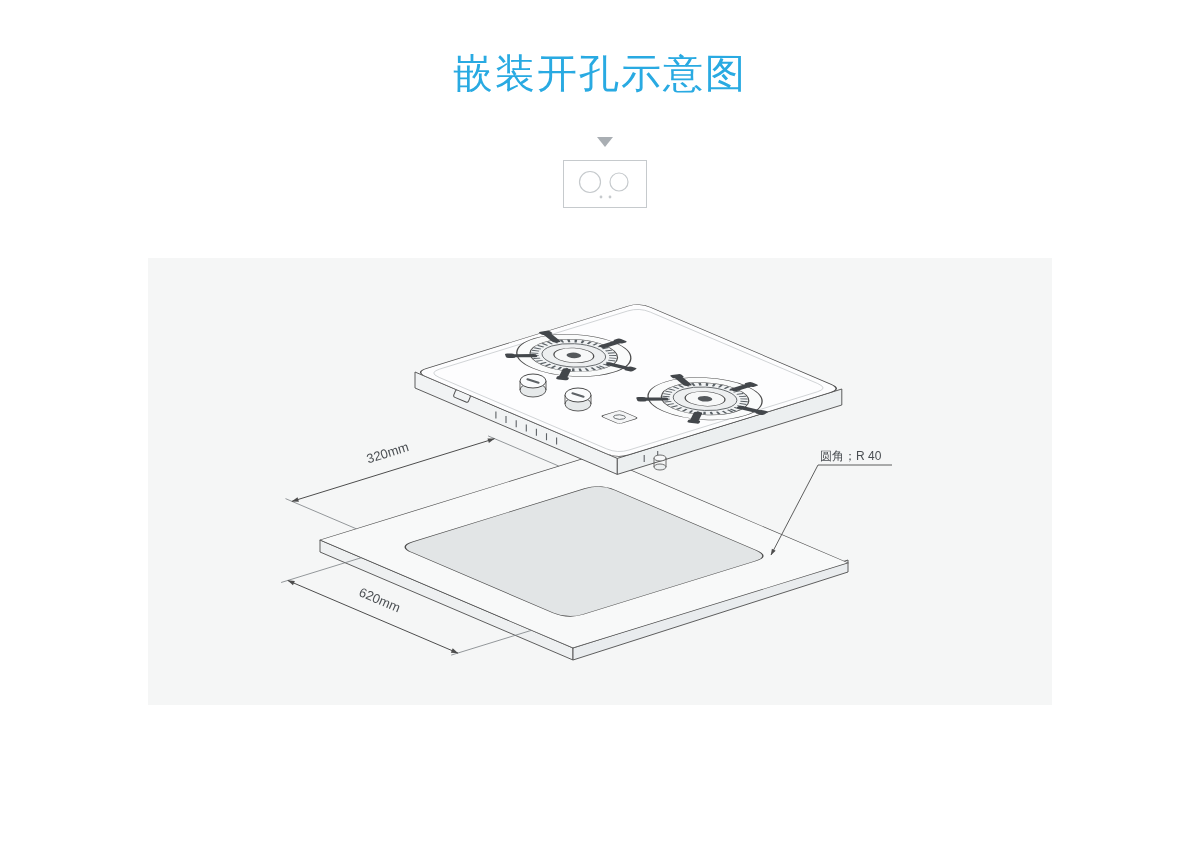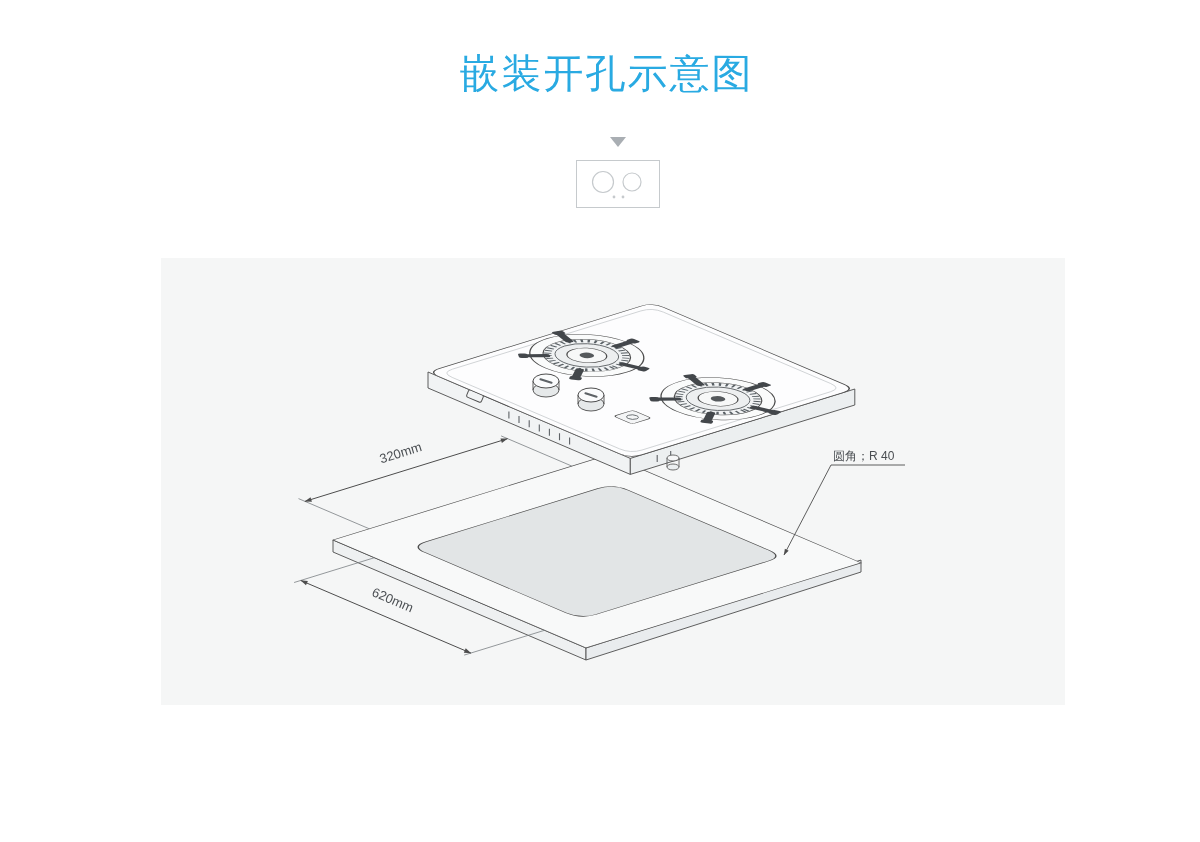--- a/index.html
+++ b/index.html
@@ -1,21 +1,21 @@
 <!DOCTYPE html>
 <html><head>
 <meta charset="utf-8">
 <style>
   html,body{margin:0;padding:0;}
   body{
     width:1200px;height:842px;background:#ffffff;
     font-family:"Liberation Sans","DejaVu Sans",sans-serif;
     position:relative;overflow:hidden;
   }
-  .page{position:absolute;inset:0;margin-left:13px;}
+  .page{position:absolute;inset:0;}
   .title{
     position:absolute;top:46px;left:0;width:100%;
     text-align:center;font-size:40px;letter-spacing:2px;
     color:#29aae2;font-weight:400;
   }
   .down-marker{
     position:absolute;left:597px;top:137px;width:0;height:0;
     border-left:8px solid transparent;border-right:8px solid transparent;
     border-top:10px solid #a9aeb3;
   }

